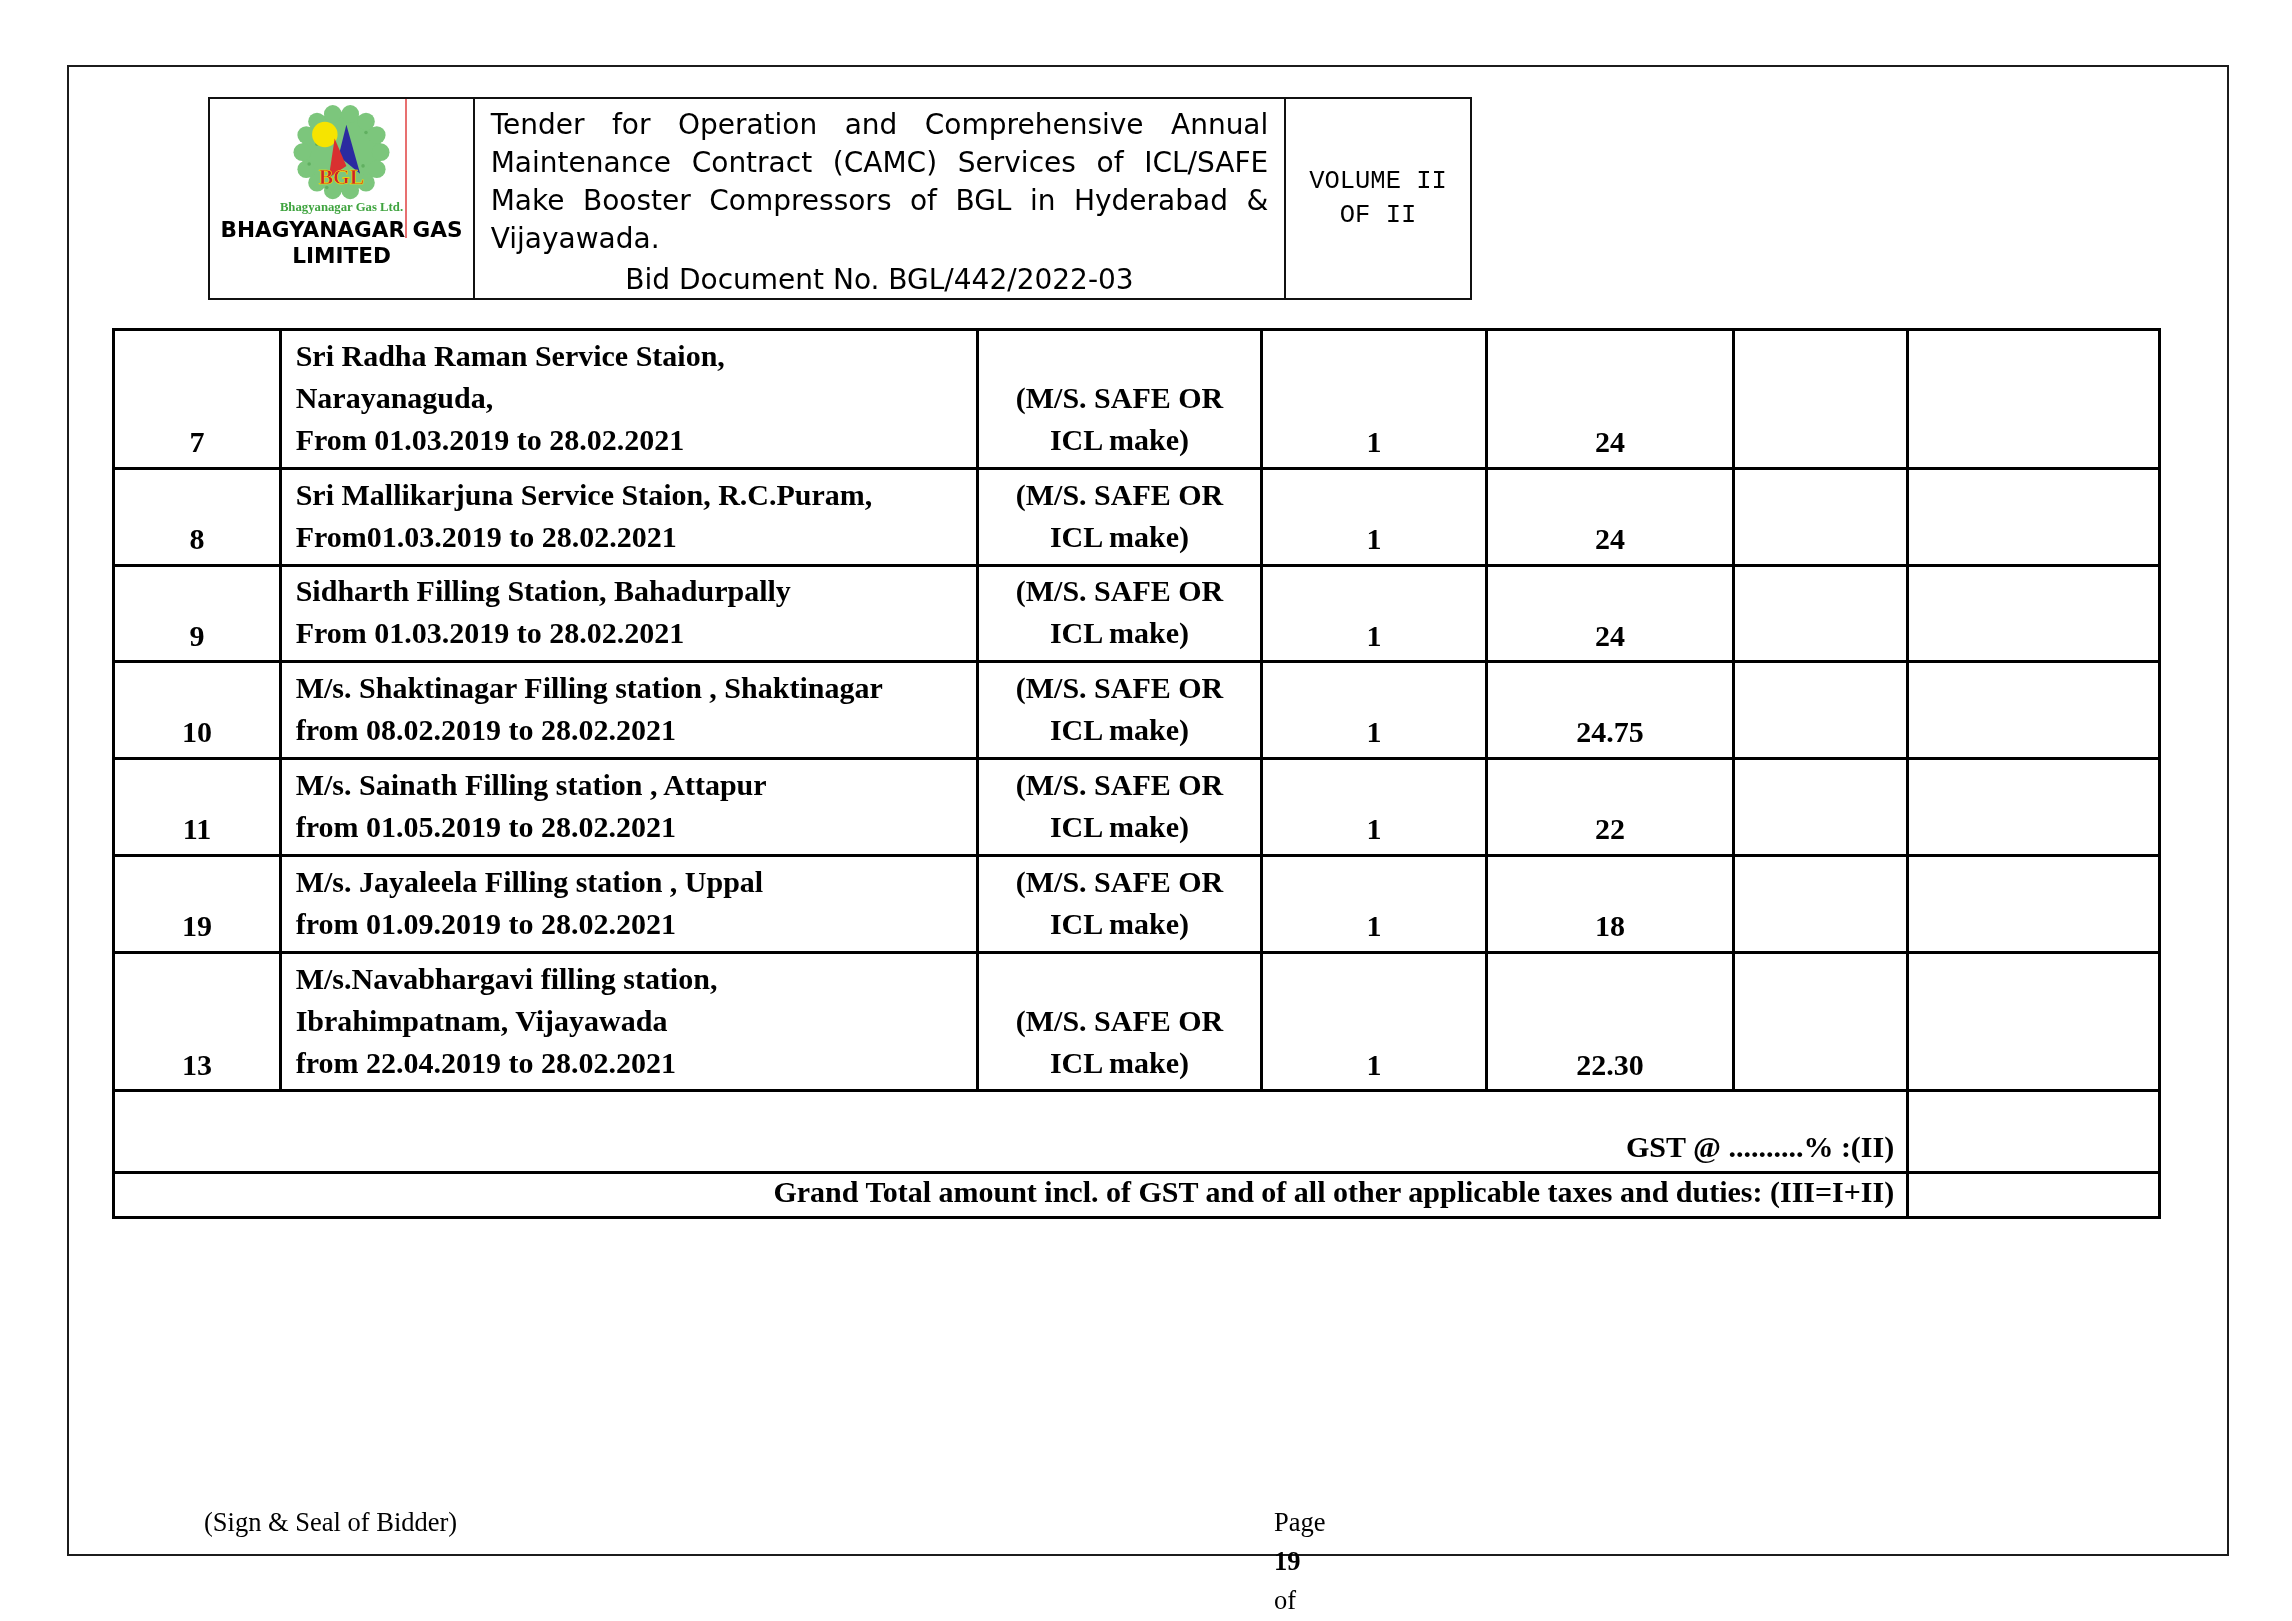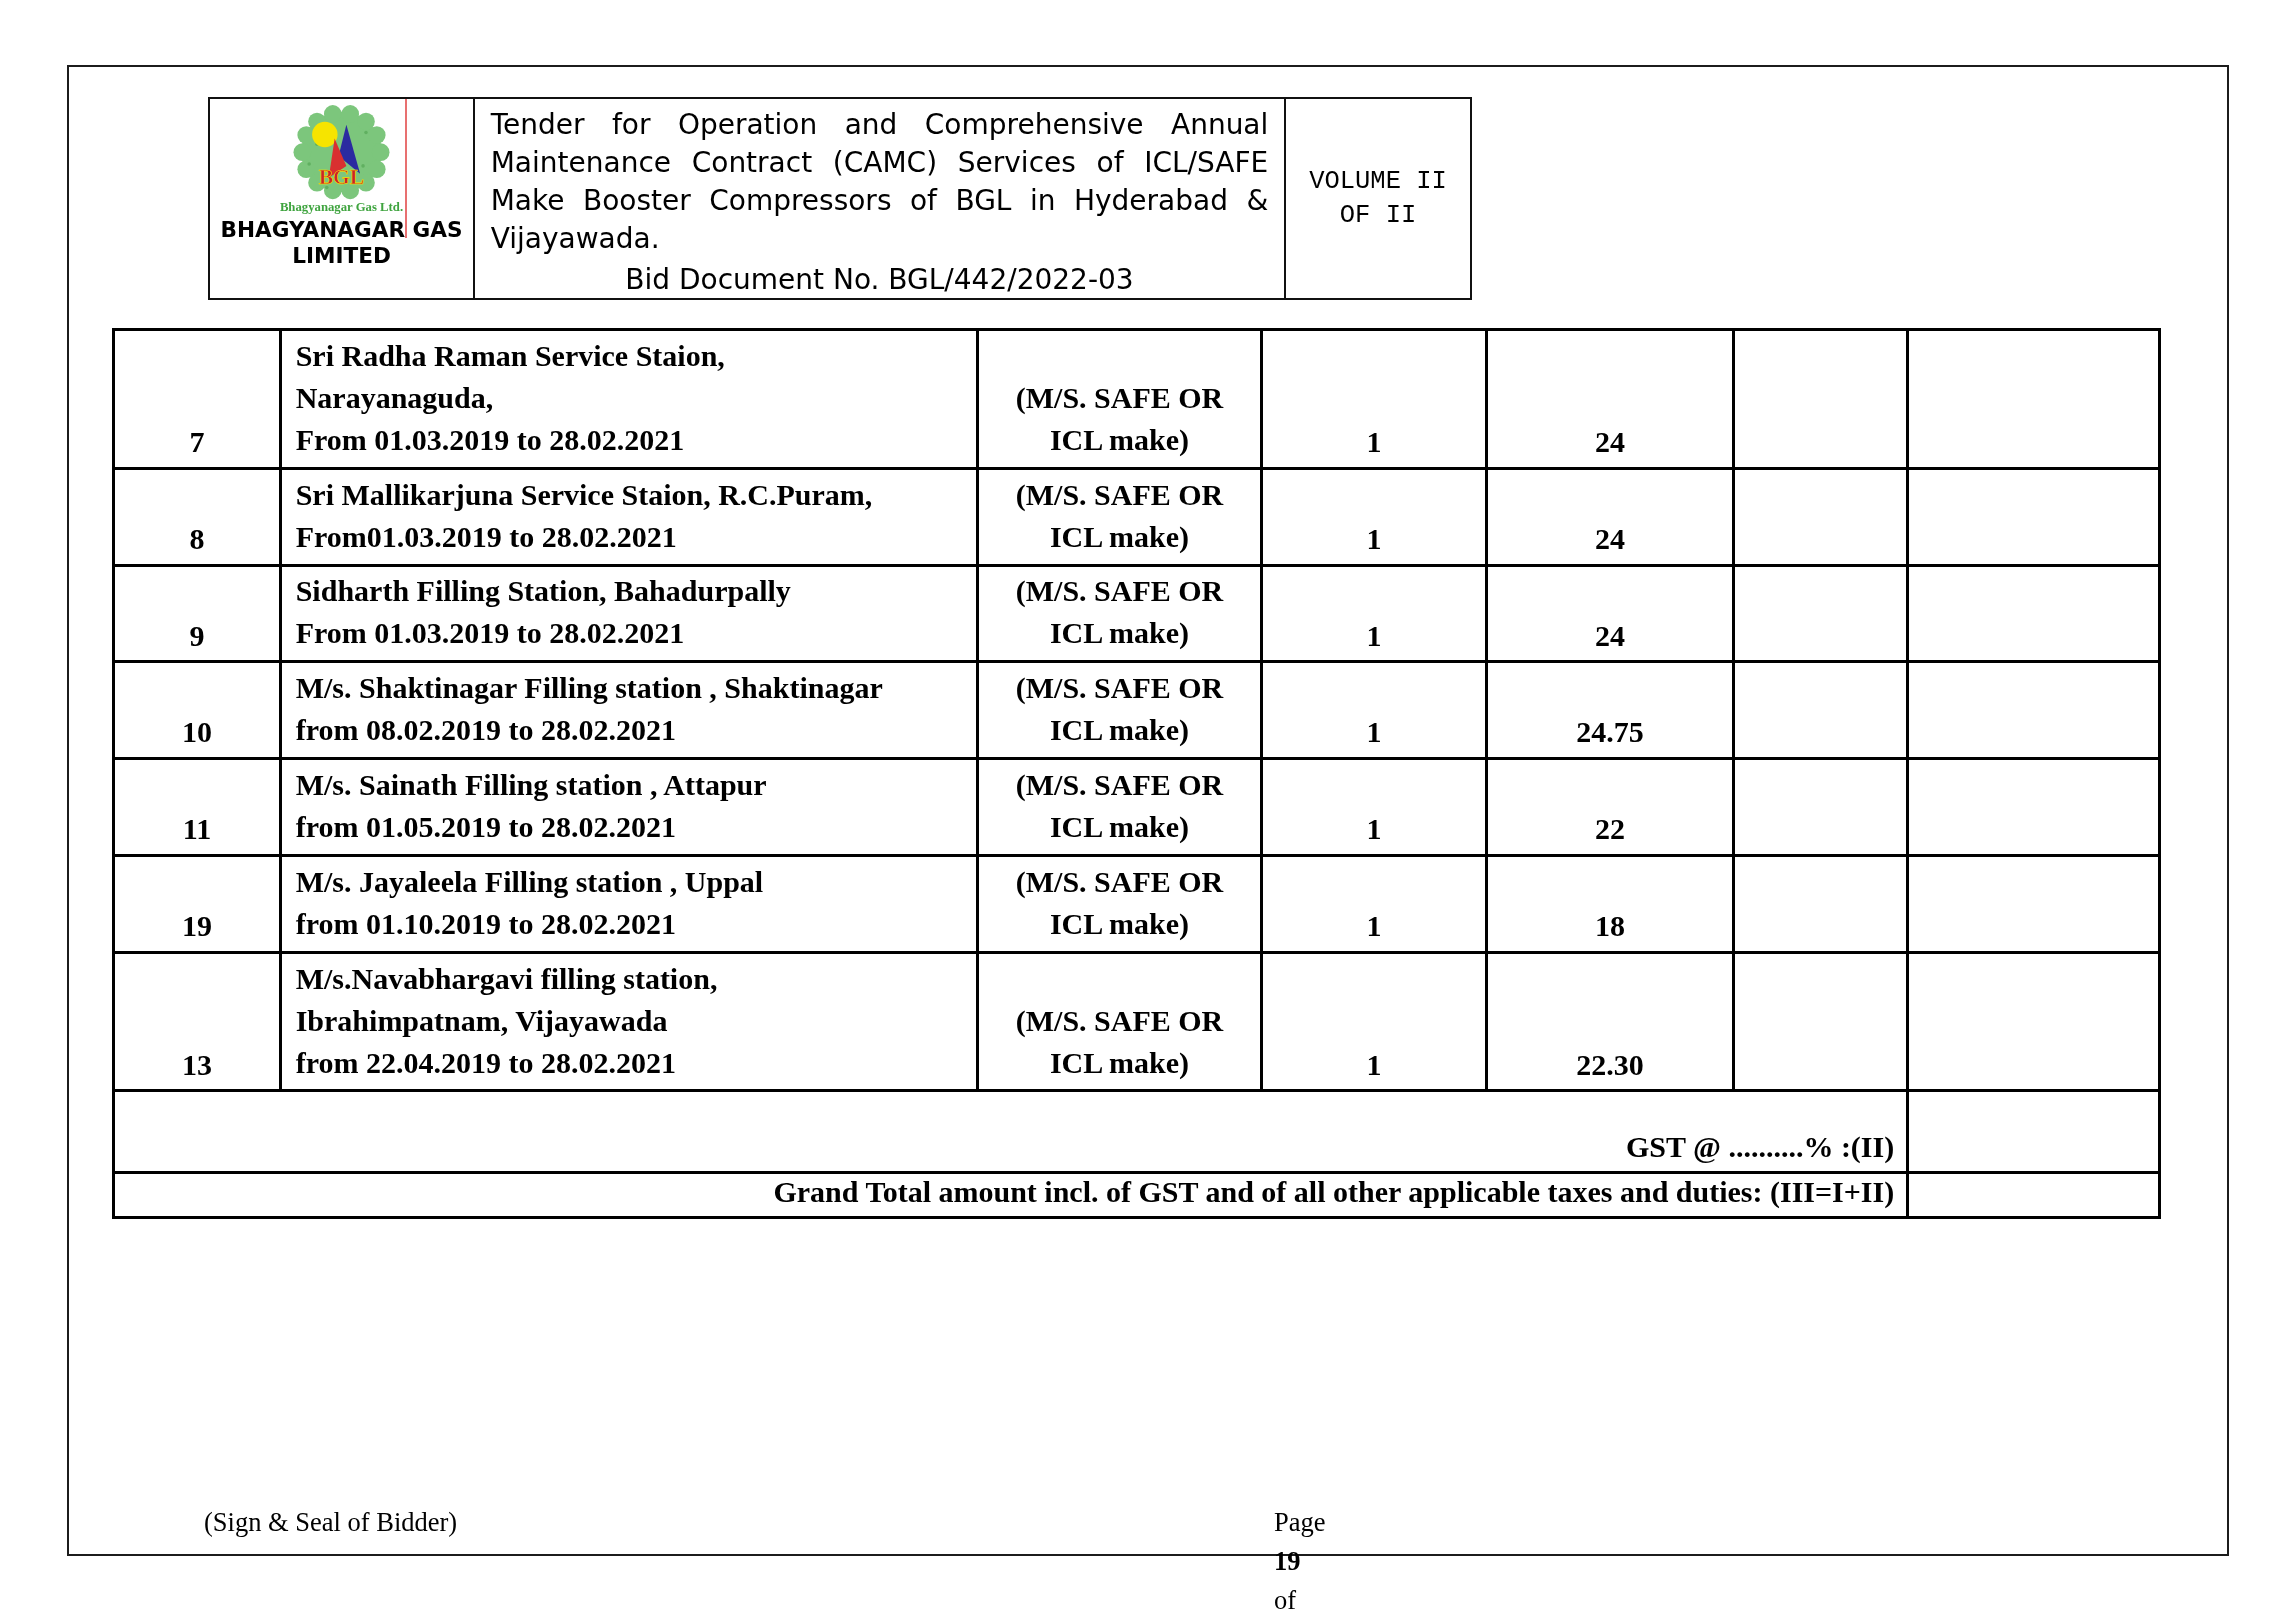--- a/index.html
+++ b/index.html
@@ -218,21 +218,21 @@
         <td class="make">(M/S. SAFE OR
 ICL make)</td>
         <td class="qty">1</td>
         <td class="val">22</td>
         <td></td>
         <td></td>
       </tr>
       <tr class="r-2l">
         <td class="no">19</td>
         <td class="desc">M/s. Jayaleela Filling station , Uppal
-from 01.10.2019 to 28.02.2021</td>
+from 01.09.2019 to 28.02.2021</td>
         <td class="make">(M/S. SAFE OR
 ICL make)</td>
         <td class="qty">1</td>
         <td class="val">18</td>
         <td></td>
         <td></td>
       </tr>
       <tr class="r-13">
         <td class="no">13</td>
         <td class="desc">M/s.Navabhargavi filling station,

